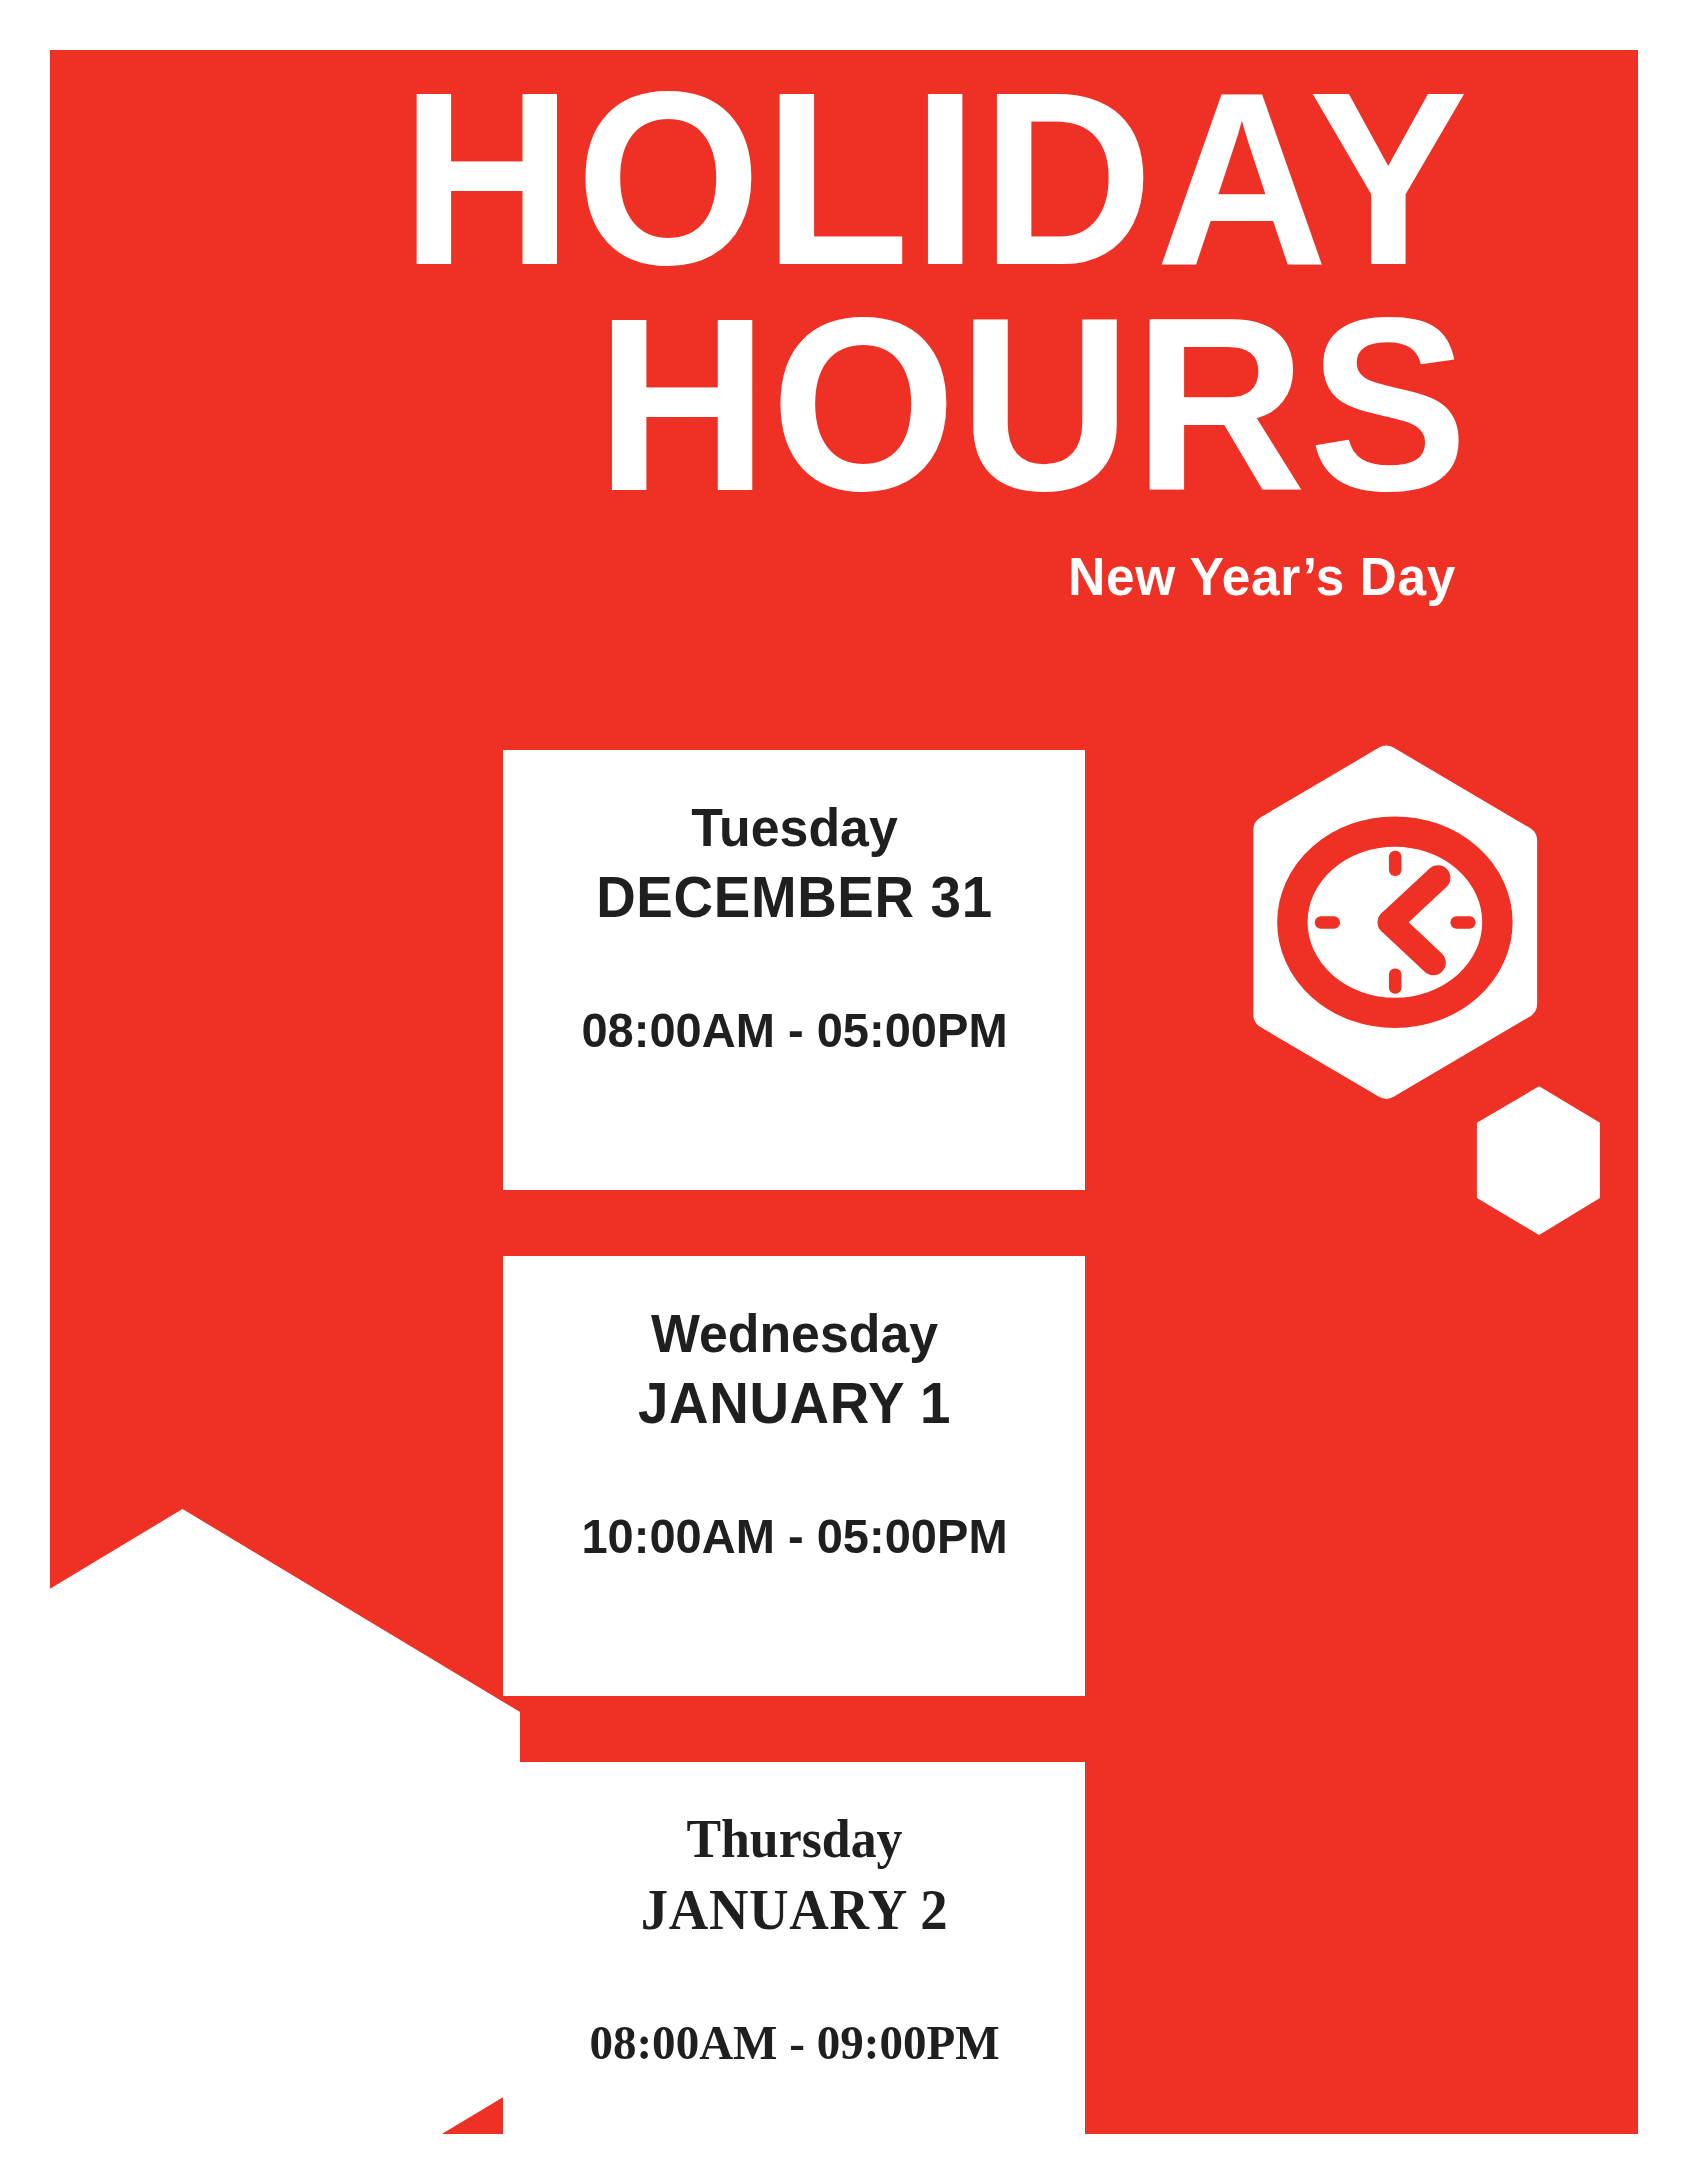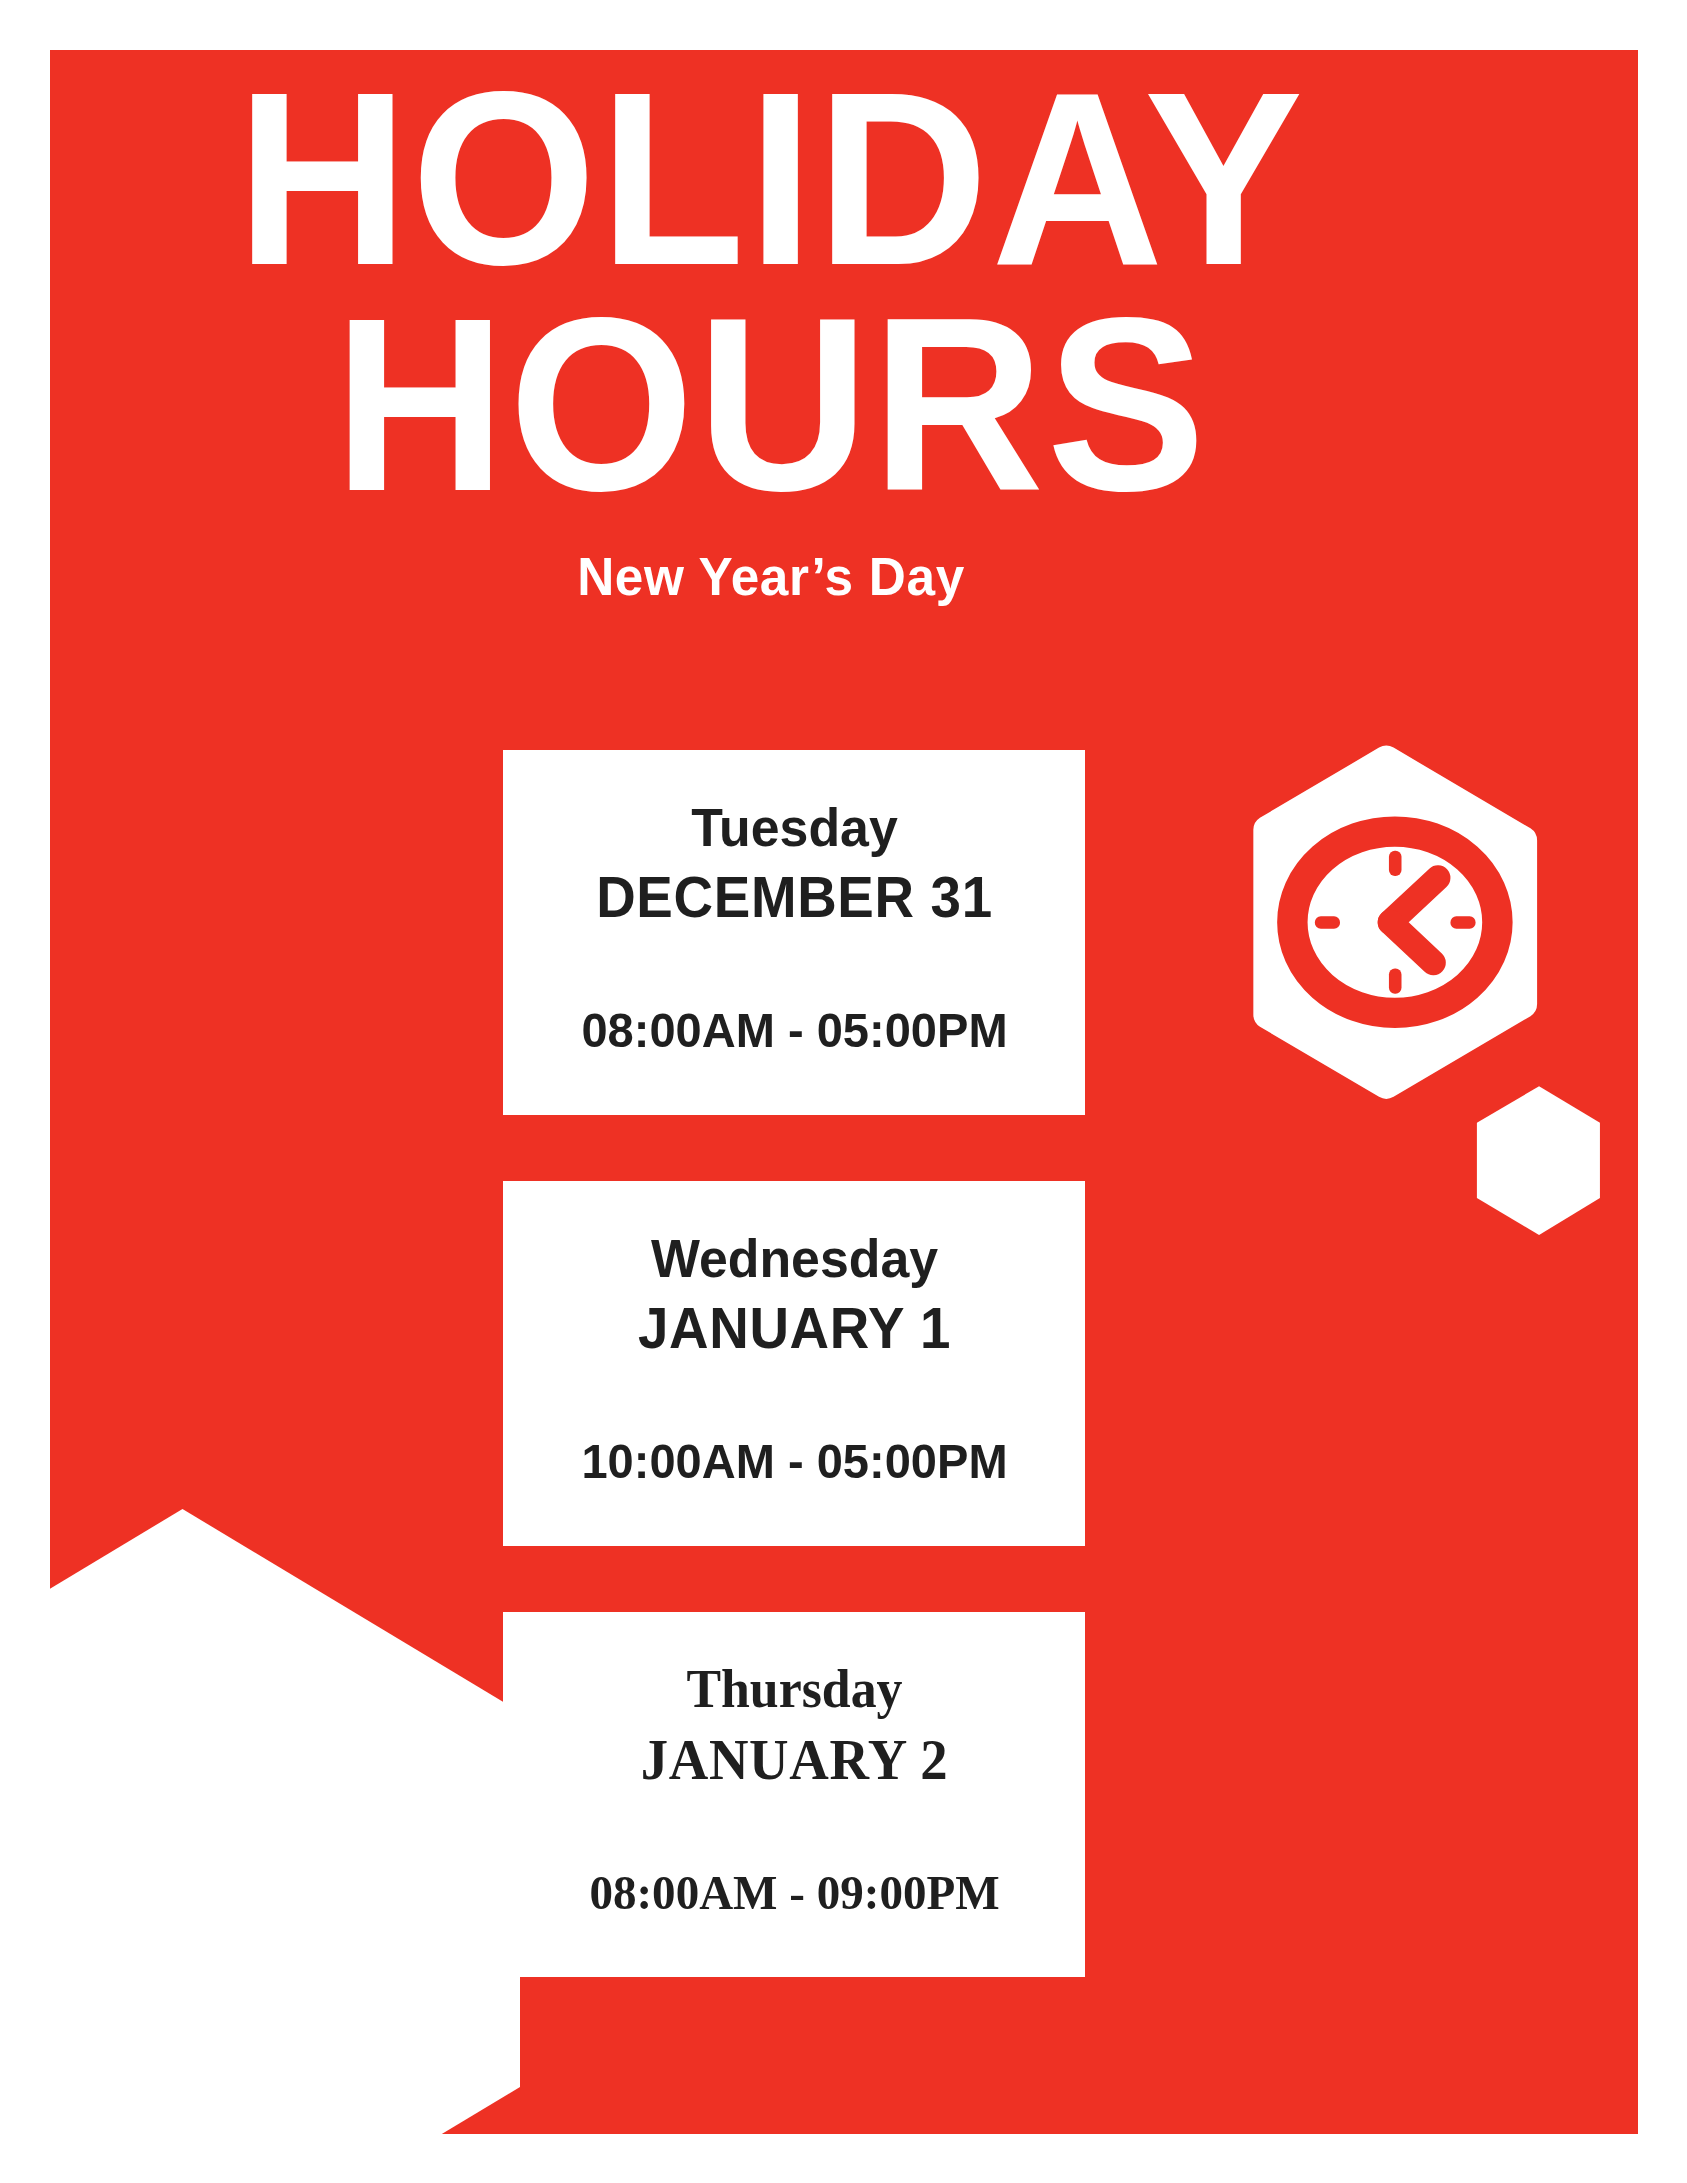--- a/index.html
+++ b/index.html
@@ -42,21 +42,21 @@
     background: #ffffff;
     clip-path: polygon(50% 0%, 100% 26%, 100% 74%, 50% 100%, 0% 74%, 0% 26%);
   }
 
   
   .title-block {
     position: absolute;
     left: 50px;
     top: 66px;
     width: 1442px;
-    text-align: center;
+    text-align: right;
     pointer-events: none;
   }
   .title-line {
     display: block;
     color: #ffffff;
     font-family: "Liberation Sans Narrow", "Liberation Sans", "DejaVu Sans", sans-serif;
     font-weight: 700;
     font-size: 246px;
     line-height: 0.92;
     letter-spacing: 2.6px;
@@ -90,21 +90,21 @@
 
   
   .cards {
     position: absolute;
     left: 503px;
     top: 750px;
     width: 582px;
   }
   .card {
     width: 582px;
-    height: 365px;
+    height: 440px;
     background: #ffffff;
     margin-bottom: 66px;
     box-sizing: border-box;
     padding: 49px 26.5px 0 26.5px;
     text-align: center;
     font-family: "Liberation Sans Narrow", "Liberation Sans", "DejaVu Sans", sans-serif;
     color: #1f1f1f;
   }
   .card:last-child { margin-bottom: 0; font-family: Liberation Serif, serif; }
 

